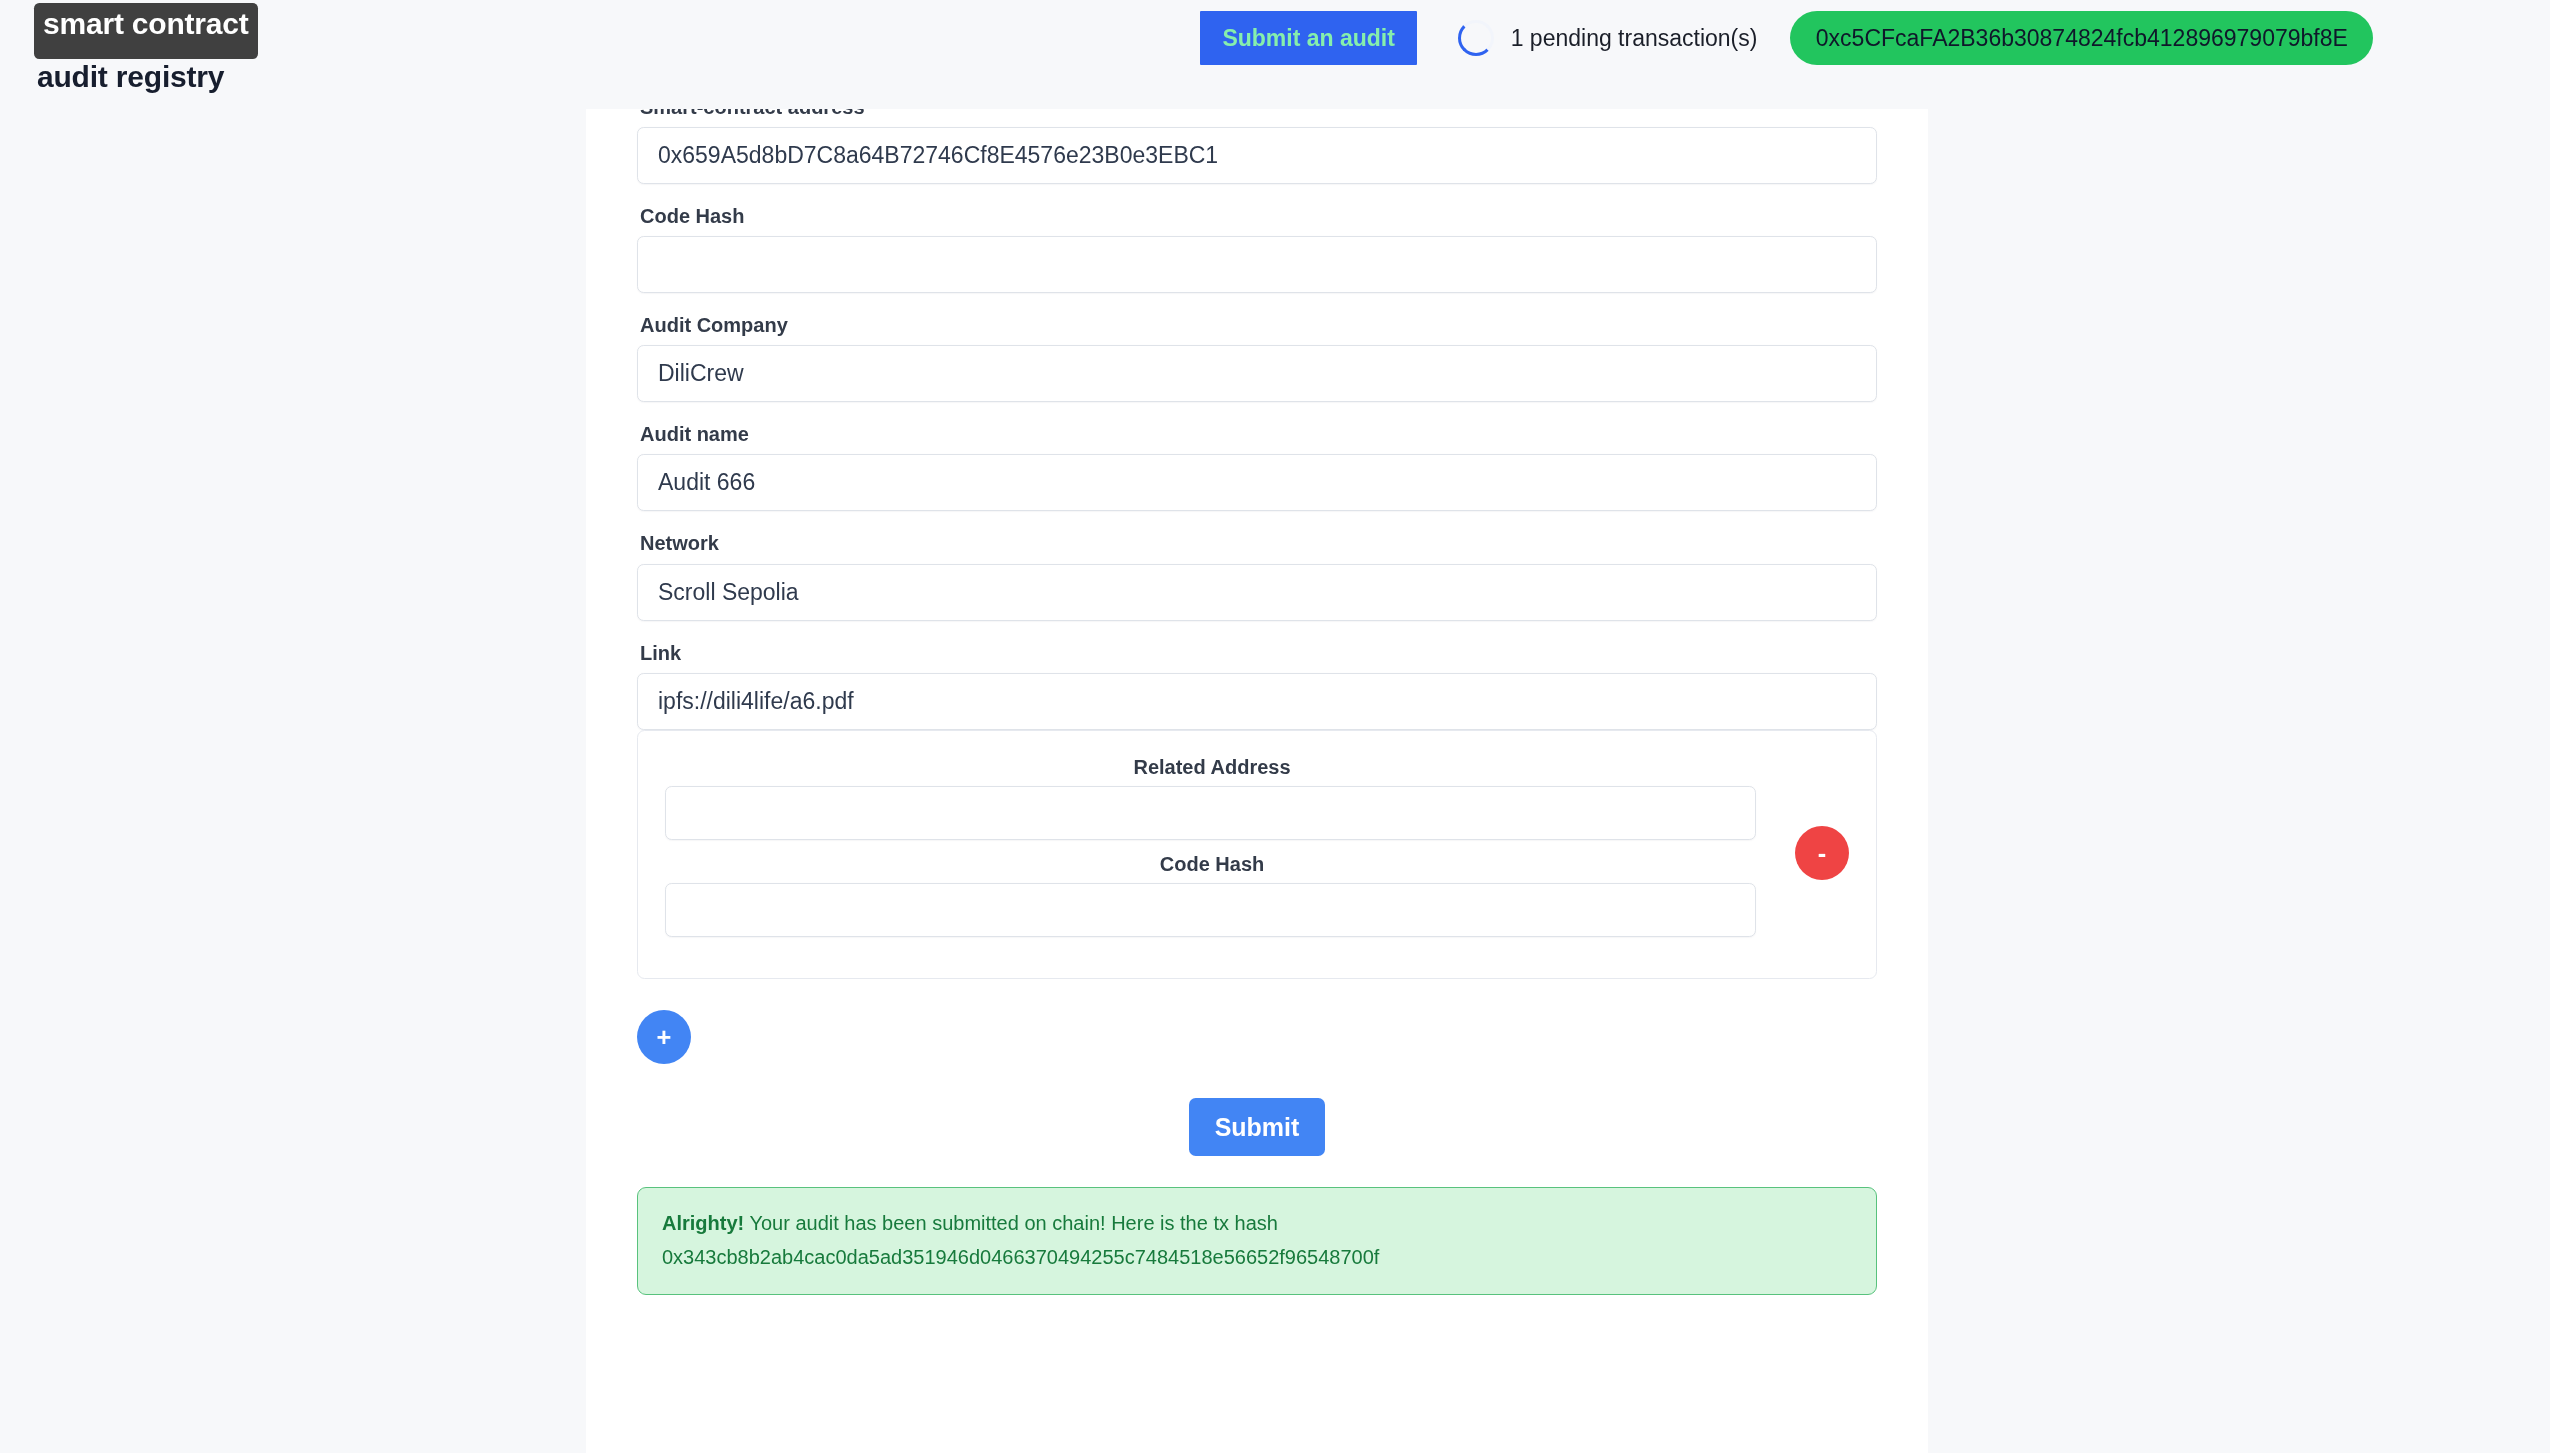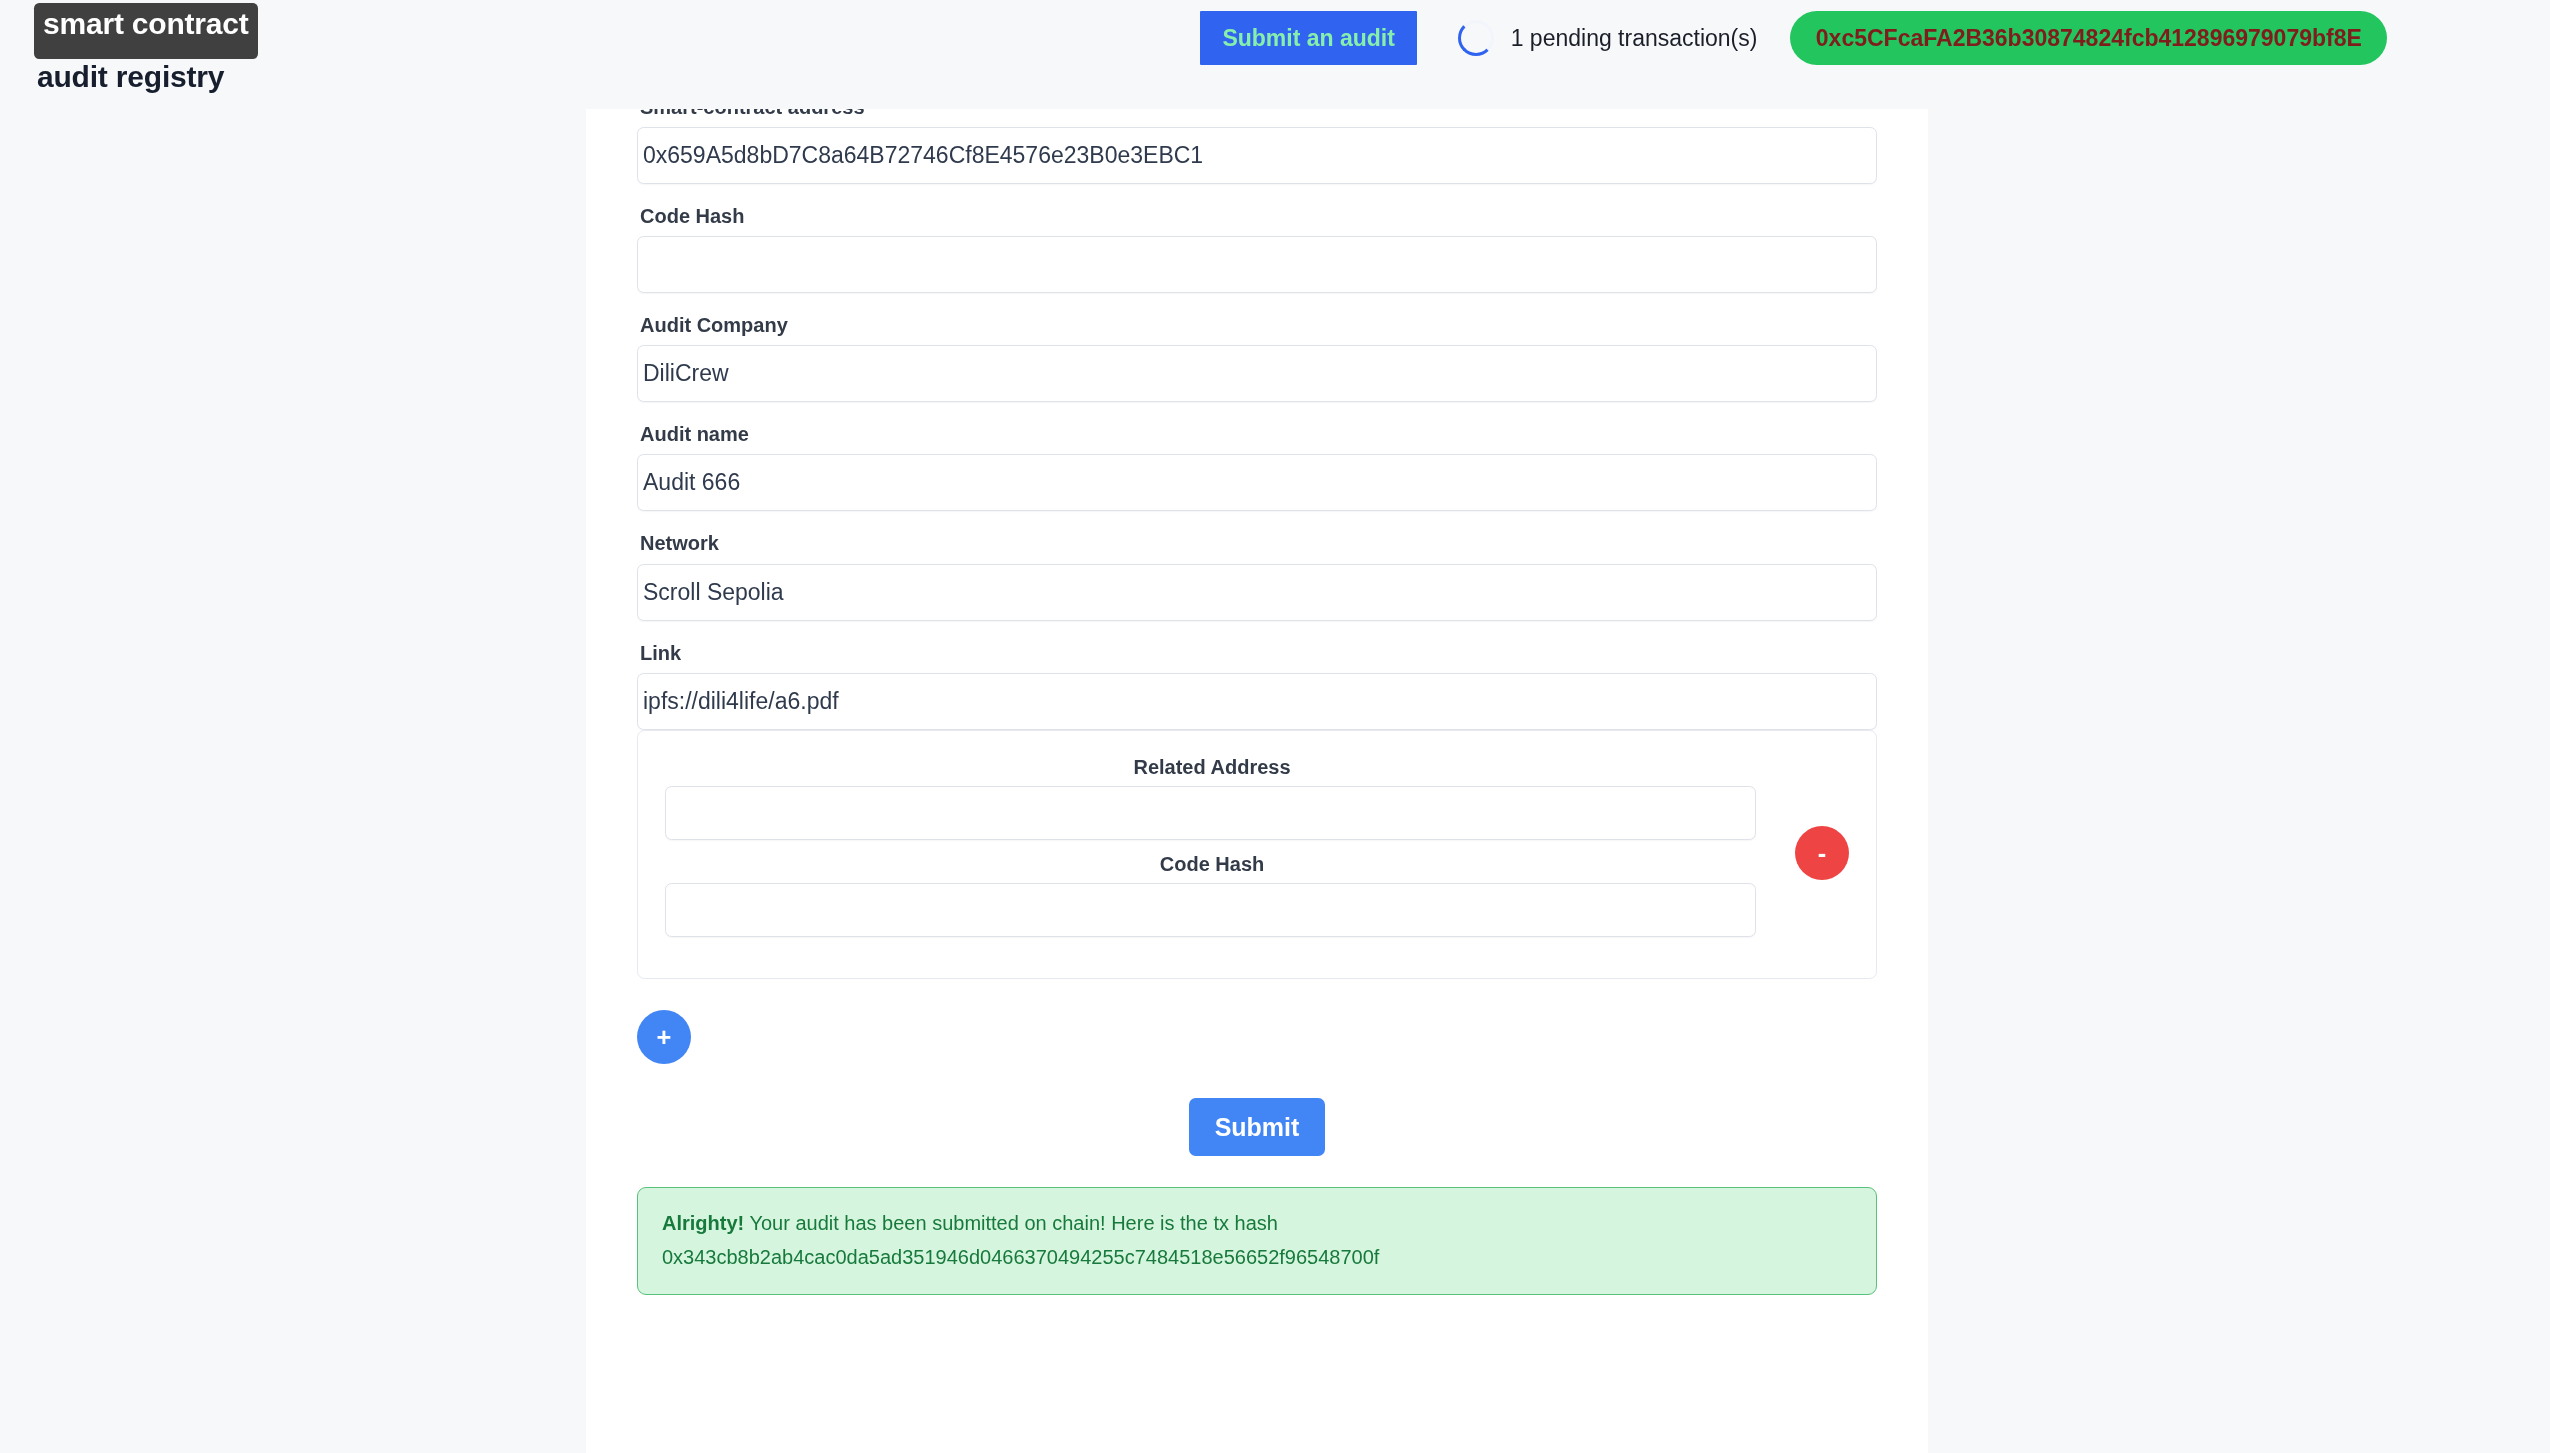--- a/index.html
+++ b/index.html
@@ -90,23 +90,23 @@
   }
   .pending-text {
     font-size: 23px;
     color: #1b1f29;
     margin-left: 16.4px;
     font-weight: 400;
   }
   .wallet-pill {
     margin-left: 33px;
     background: #22c55e;
-    color: #7f1d1d;
-    font-size: 23px;
-    font-weight: 700;
+    color: #0f172a;
+    font-size: 23px;
+    font-weight: 400;
     border-radius: 30px;
     padding: 0 25.4px;
     height: 54px;
     line-height: 54px;
     white-space: nowrap;
     cursor: pointer;
     text-align: right;
   }
 
   
@@ -135,21 +135,21 @@
   }
   .text-input {
     width: 100%;
     height: 57px;
     border: 0.7px solid #dfe3e9;
     border-radius: 6.7px;
     background: #ffffff;
     font-family: "Liberation Sans", sans-serif;
     font-size: 23px;
     color: #2f3a4d;
-    padding: 0 5px;
+    padding: 0 20px;
     outline: none;
     box-shadow: 0 0.7px 1.5px rgba(16,24,40,0.04);
   }
   .spacer-28 { height: 21px; }
 
   
   .section-title {
     font-size: 30px;
     font-weight: 700;
     color: #101319;

